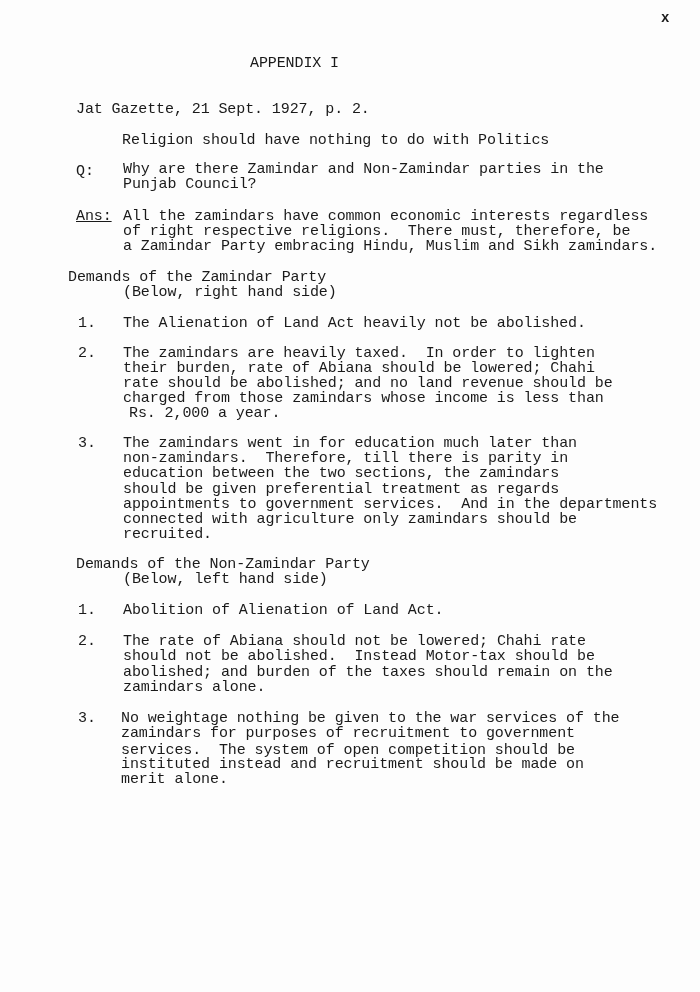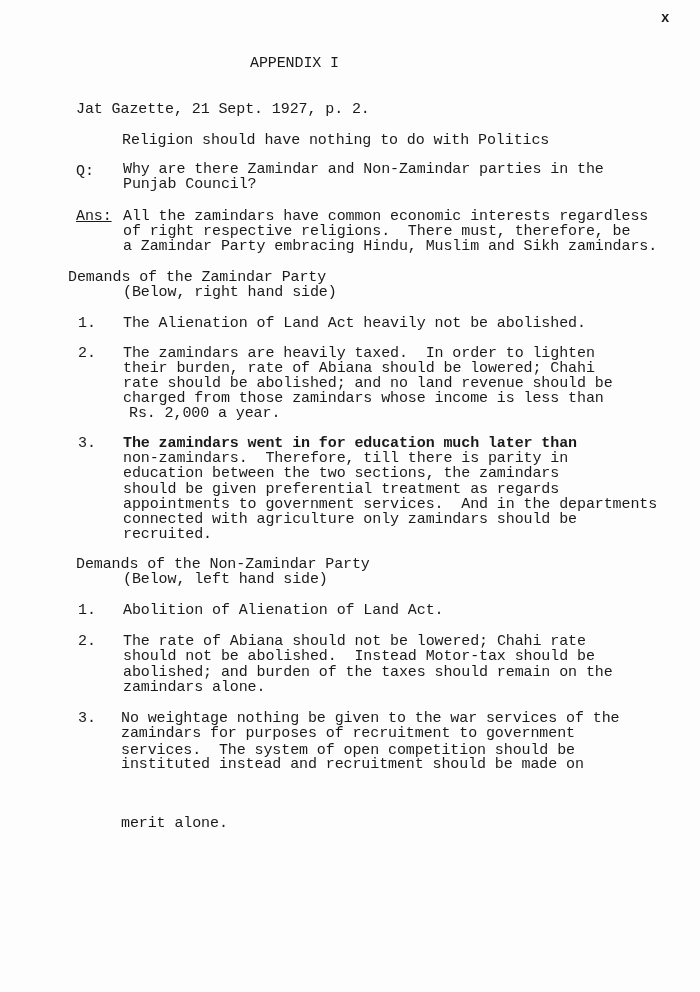--- a/index.html
+++ b/index.html
@@ -36,21 +36,21 @@
 <div class="line" style="left:123px;top:316px;">The Alienation of Land Act heavily not be abolished.</div>
 
 <div class="line" style="left:78px;top:346px;">2.</div>
 <div class="line" style="left:123px;top:346px;text-align:right;">The zamindars are heavily taxed.  In order to lighten</div>
 <div class="line" style="left:123px;top:361px;">their burden, rate of <span class="u">Abiana</span> should be lowered; <span class="u">Chahi</span></div>
 <div class="line" style="left:123px;top:376px;">rate should be abolished; and no land revenue should be</div>
 <div class="line" style="left:123px;top:391px;">charged from those zamindars whose income is less than</div>
 <div class="line" style="left:123px;top:406px;margin-left:6px;">Rs. 2,000 a year.</div>
 
 <div class="line" style="left:78px;top:436px;">3.</div>
-<div class="line" style="left:123px;top:436px;font-weight:bold;">The zamindars went in for education much later than</div>
+<div class="line" style="left:123px;top:436px;">The zamindars went in for education much later than</div>
 <div class="line" style="left:123px;top:451px;">non-zamindars.  Therefore, till there is parity in</div>
 <div class="line" style="left:123px;top:466px;">education between the two sections, the zamindars</div>
 <div class="line" style="left:123px;top:482px;">should be given preferential treatment as regards</div>
 <div class="line" style="left:123px;top:497px;">appointments to government services.  And in the departments</div>
 <div class="line" style="left:123px;top:512px;">connected with agriculture only zamindars should be</div>
 <div class="line" style="left:123px;top:527px;">recruited.</div>
 
 <div class="line" style="left:76px;top:557px;">Demands of the Non-Zamindar Party</div>
 <div class="line" style="left:123px;top:572px;">(Below, left hand side)</div>
 
@@ -61,13 +61,13 @@
 <div class="line" style="left:123px;top:634px;">The rate of <span class="u">Abiana</span> should not be lowered; <span class="u">Chahi</span> rate</div>
 <div class="line" style="left:123px;top:649px;">should not be abolished.  Instead Motor-tax should be</div>
 <div class="line" style="left:123px;top:665px;">abolished; and burden of the taxes should remain on the</div>
 <div class="line" style="left:123px;top:680px;">zamindars alone.</div>
 
 <div class="line" style="left:78px;top:711px;">3.</div>
 <div class="line" style="left:121px;top:711px;">No weightage nothing be given to the war services of the</div>
 <div class="line" style="left:121px;top:726px;">zamindars for purposes of recruitment to government</div>
 <div class="line" style="left:121px;top:743px;">services.  The system of open competition should be</div>
 <div class="line" style="left:121px;top:757px;">instituted instead and recruitment should be made on</div>
-<div class="line" style="left:121px;top:772px;margin-top:44px;">merit alone.</div>
+<div class="line" style="left:121px;top:772px;">merit alone.</div>
 
 </body></html>

